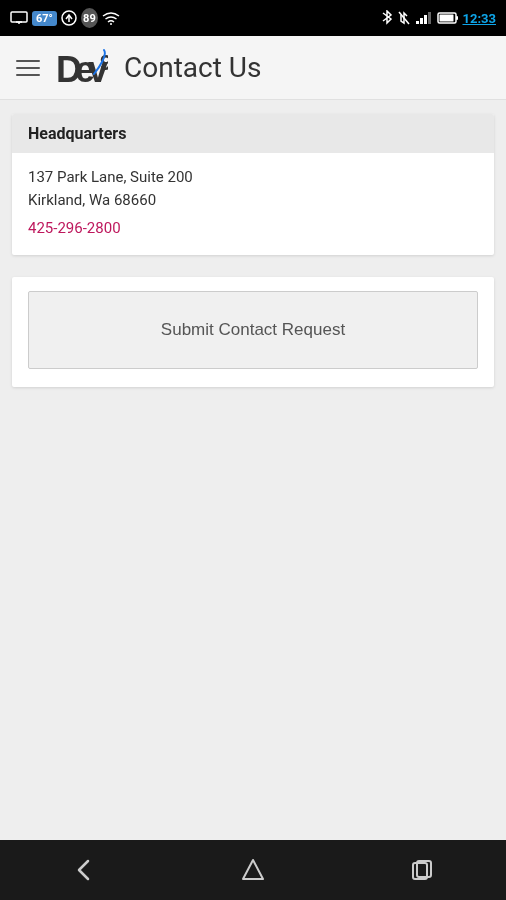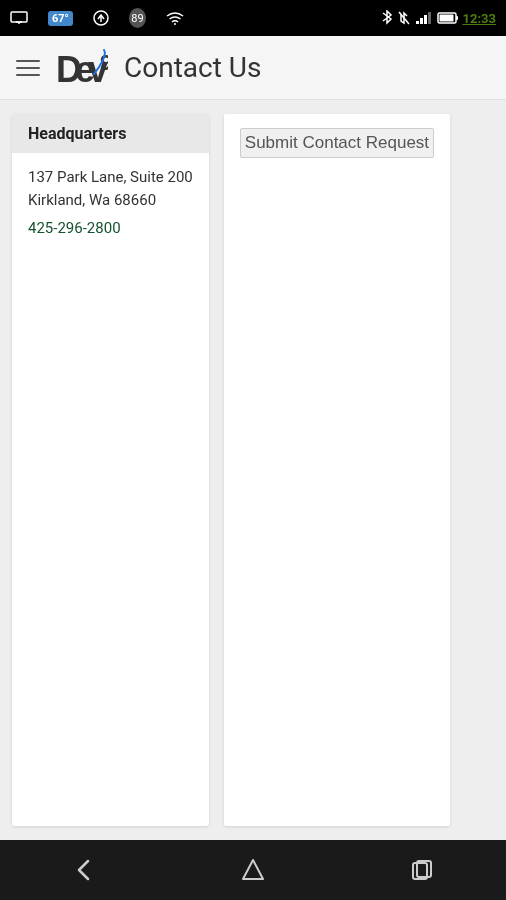--- a/index.html
+++ b/index.html
@@ -21,46 +21,46 @@
       height: 36px;
       display: flex;
       align-items: center;
       justify-content: space-between;
       padding: 0 10px;
       flex-shrink: 0;
     }
     .status-bar-left {
       display: flex;
       align-items: center;
-      gap: 20px;
+      gap: 4px;
     }
     .status-bar-right {
       display: flex;
       align-items: center;
       gap: 4px;
     }
     .status-time {
-      color: #4d7c0f;
+      color: #0ea5e9;
       font-size: 13px;
       font-weight: bold;
       text-decoration: underline;
     }
     .temp-badge {
       background: #4488cc;
       color: #fff;
       font-size: 11px;
       font-weight: bold;
       border-radius: 3px;
       padding: 1px 4px;
     }
     .circle-badge {
       background: #555;
       color: #fff;
       font-size: 11px;
-      font-weight: normal;
+      font-weight: bold;
       border-radius: 50%;
       width: 17px;
       height: 20px;
       display: flex;
       align-items: center;
       justify-content: center;
     }
 
     
     .app-bar {
@@ -104,22 +104,22 @@
       color: #333333;
       font-weight: 400;
     }
 
     
     .main-content {
       flex: 1;
       background: #eeeeee;
       padding: 14px 12px;
       display: flex;
-      flex-direction: row;
-      gap: 15px;
+      flex-direction: column;
+      gap: 22px;
       overflow: hidden;
     }
 
     
     .card {
       background: #ffffff;
       border-radius: 2px;
       overflow: hidden;
       box-shadow: 0 1px 3px rgba(0,0,0,0.12);
     }
@@ -147,21 +147,21 @@
       flex-direction: column;
       gap: 2px;
     }
     .address-line {
       font-size: 15px;
       color: #333;
       line-height: 1.4;
     }
     .phone-link {
       font-size: 15px;
-      color: #14532d;
+      color: #be185d;
       text-decoration: none;
       margin-top: 6px;
       display: block;
     }
     .open-map-btn {
       border: 1px solid #aaaaaa;
       background: #ffffff;
       padding: 8px 18px;
       font-size: 15px;
       color: #333;
@@ -176,21 +176,21 @@
     
     .contact-card-body {
       padding: 14px 16px 18px 16px;
     }
     .submit-btn {
       width: 100%;
       background: #f0f0f0;
       border: 1px solid #cccccc;
       color: #555555;
       font-size: 17px;
-      padding: 4px;
+      padding: 28px;
       cursor: pointer;
       border-radius: 2px;
     }
 
     
     .nav-bar {
       background: #1a1a1a;
       height: 60px;
       display: flex;
       align-items: center;

